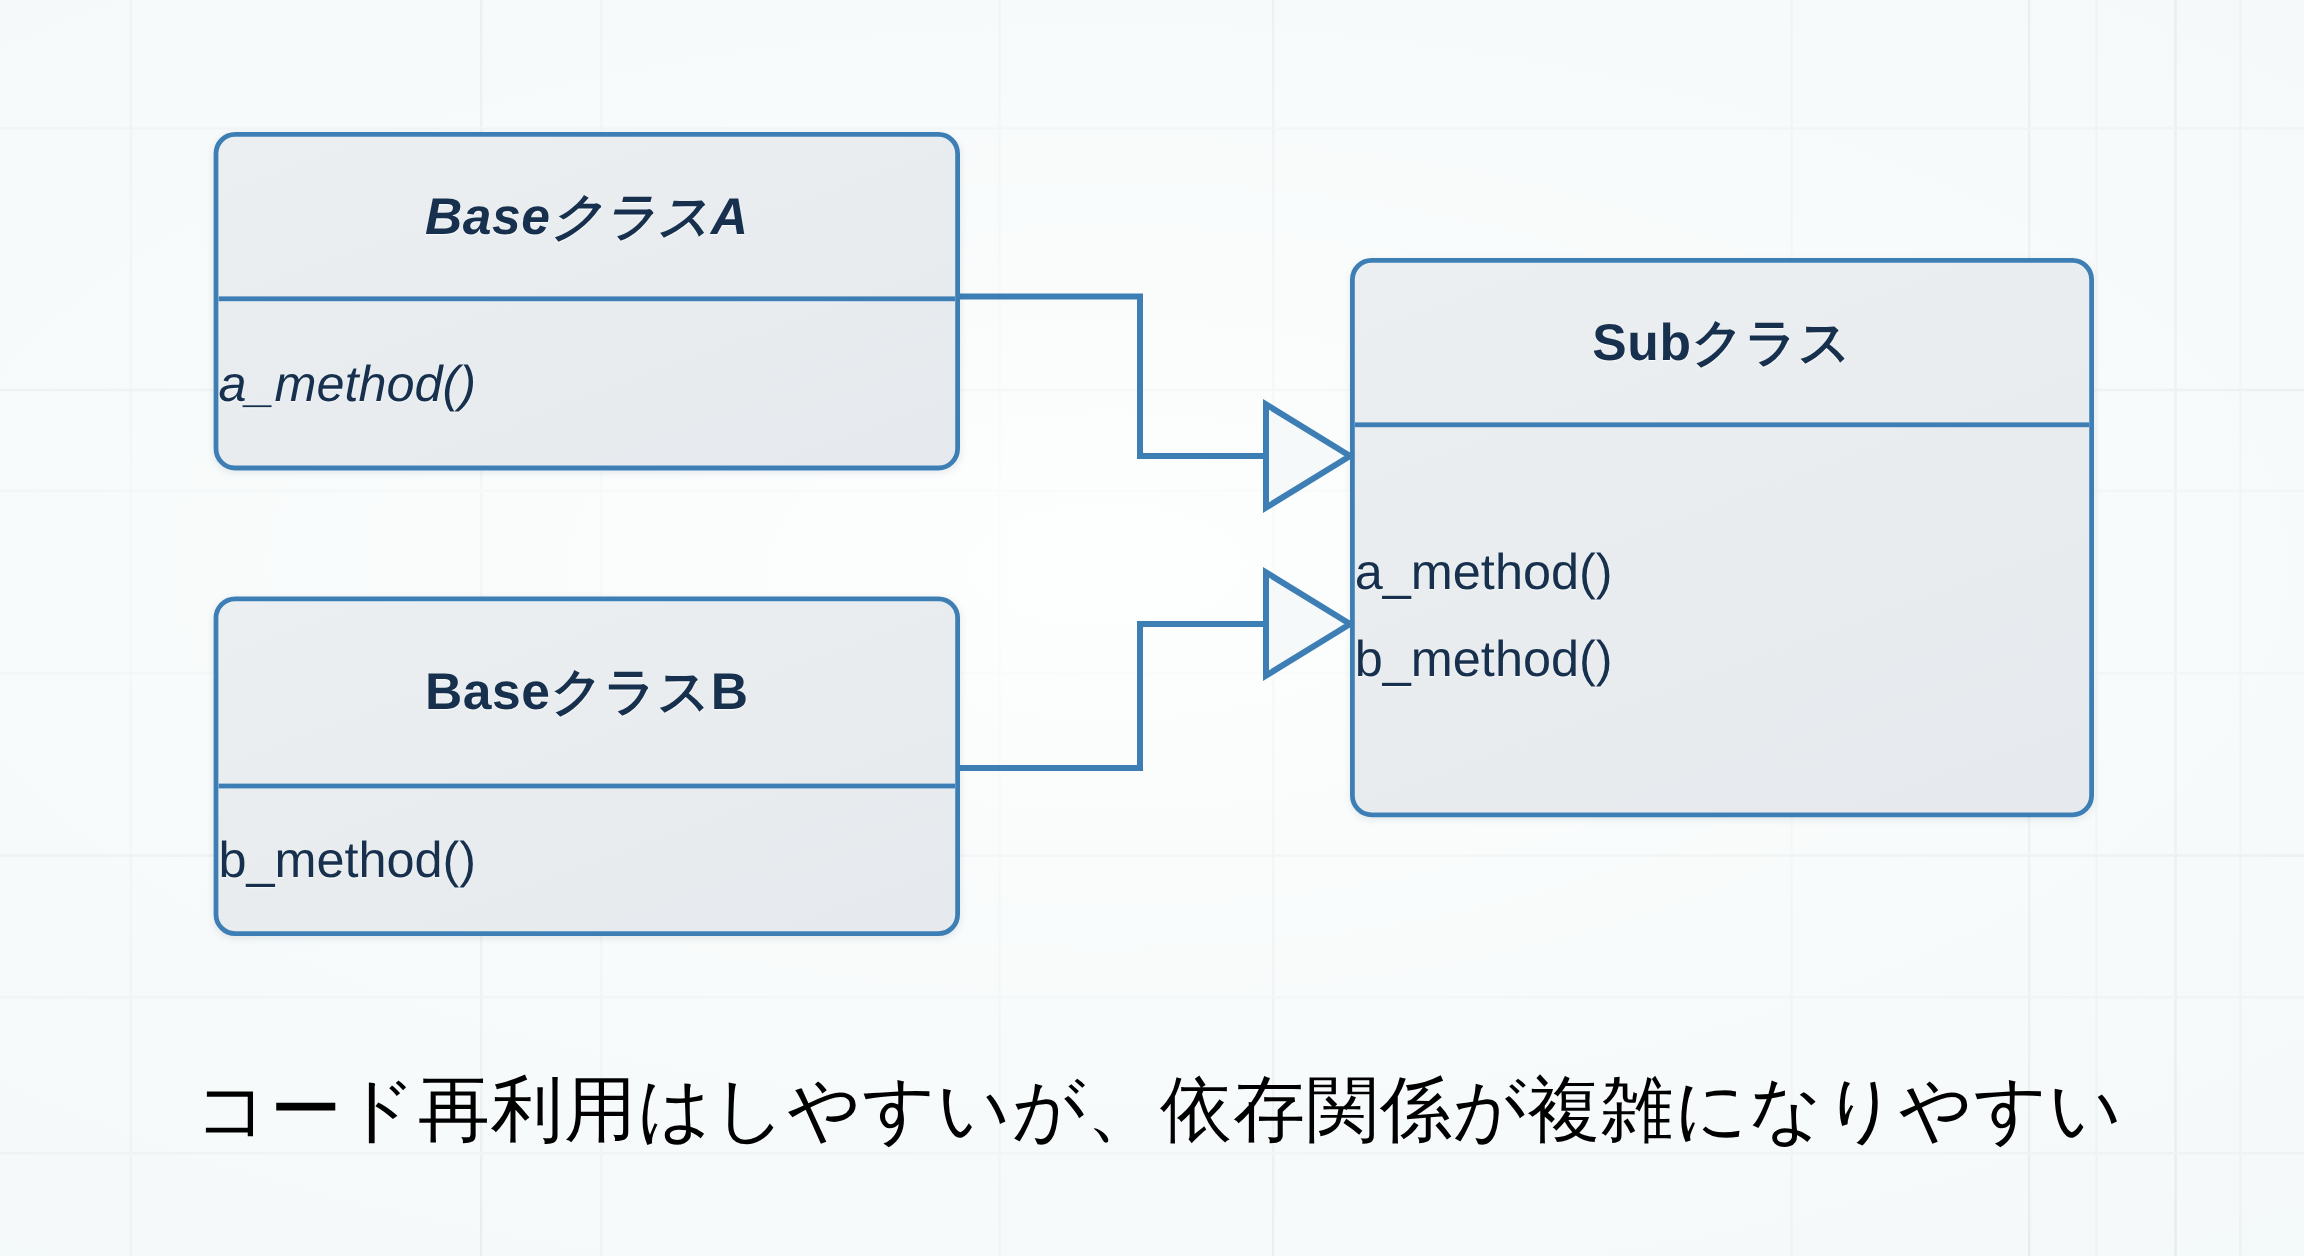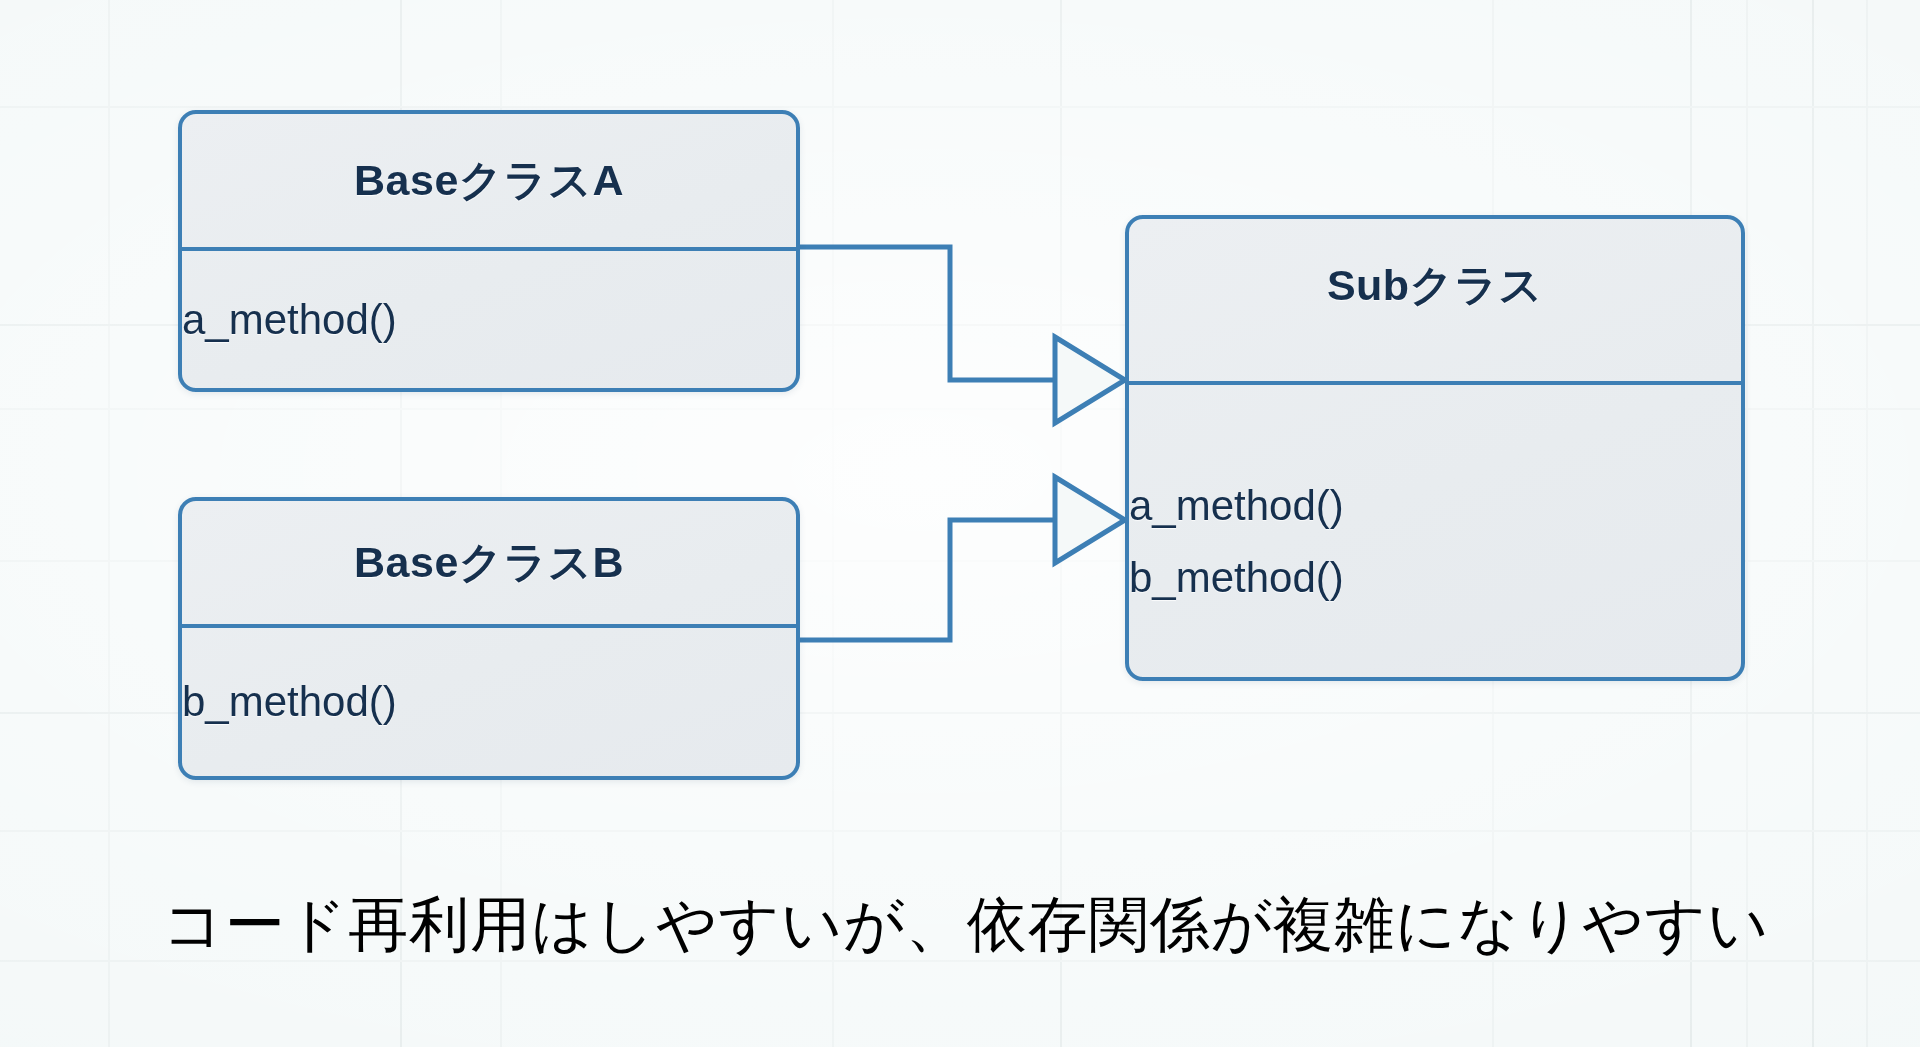--- a/index.html
+++ b/index.html
@@ -77,29 +77,29 @@
     color: #16304e;
     box-sizing: border-box;
   }
   .uml-method {
     text-align: center;
     white-space: nowrap;
     text-shadow: 0 1px 1px rgba(255,255,255,0.8);
   }
 
   
-  #box-base-a { left: 178px; top: 110px; width: 622px; height: 282px; }
+  #box-base-a { left: 178px; top: 110px; width: 622px; height: 282px; font-style: italic; }
   #box-base-a .uml-title { height: 133px; font-size: 43px; }
   #box-base-a .uml-method { font-size: 42px; }
 
   #box-base-b { left: 178px; top: 497px; width: 622px; height: 283px; }
-  #box-base-b .uml-title { height: 123px; font-size: 43px; }
+  #box-base-b .uml-title { height: 152px; font-size: 43px; }
   #box-base-b .uml-method { font-size: 42px; }
 
-  #box-sub { left: 1125px; top: 215px; width: 620px; height: 466px; gap: 29px; }
+  #box-sub { left: 1125px; top: 215px; width: 620px; height: 466px; }
   #box-sub .uml-title { height: 133px; font-size: 43px; }
   #box-sub .uml-body { gap: 24px; padding-bottom: 8px; }
   #box-sub .uml-method { font-size: 42px; }
 
   
   #connectors {
     position: absolute;
     left: 0;
     top: 0;
     width: 1920px;

